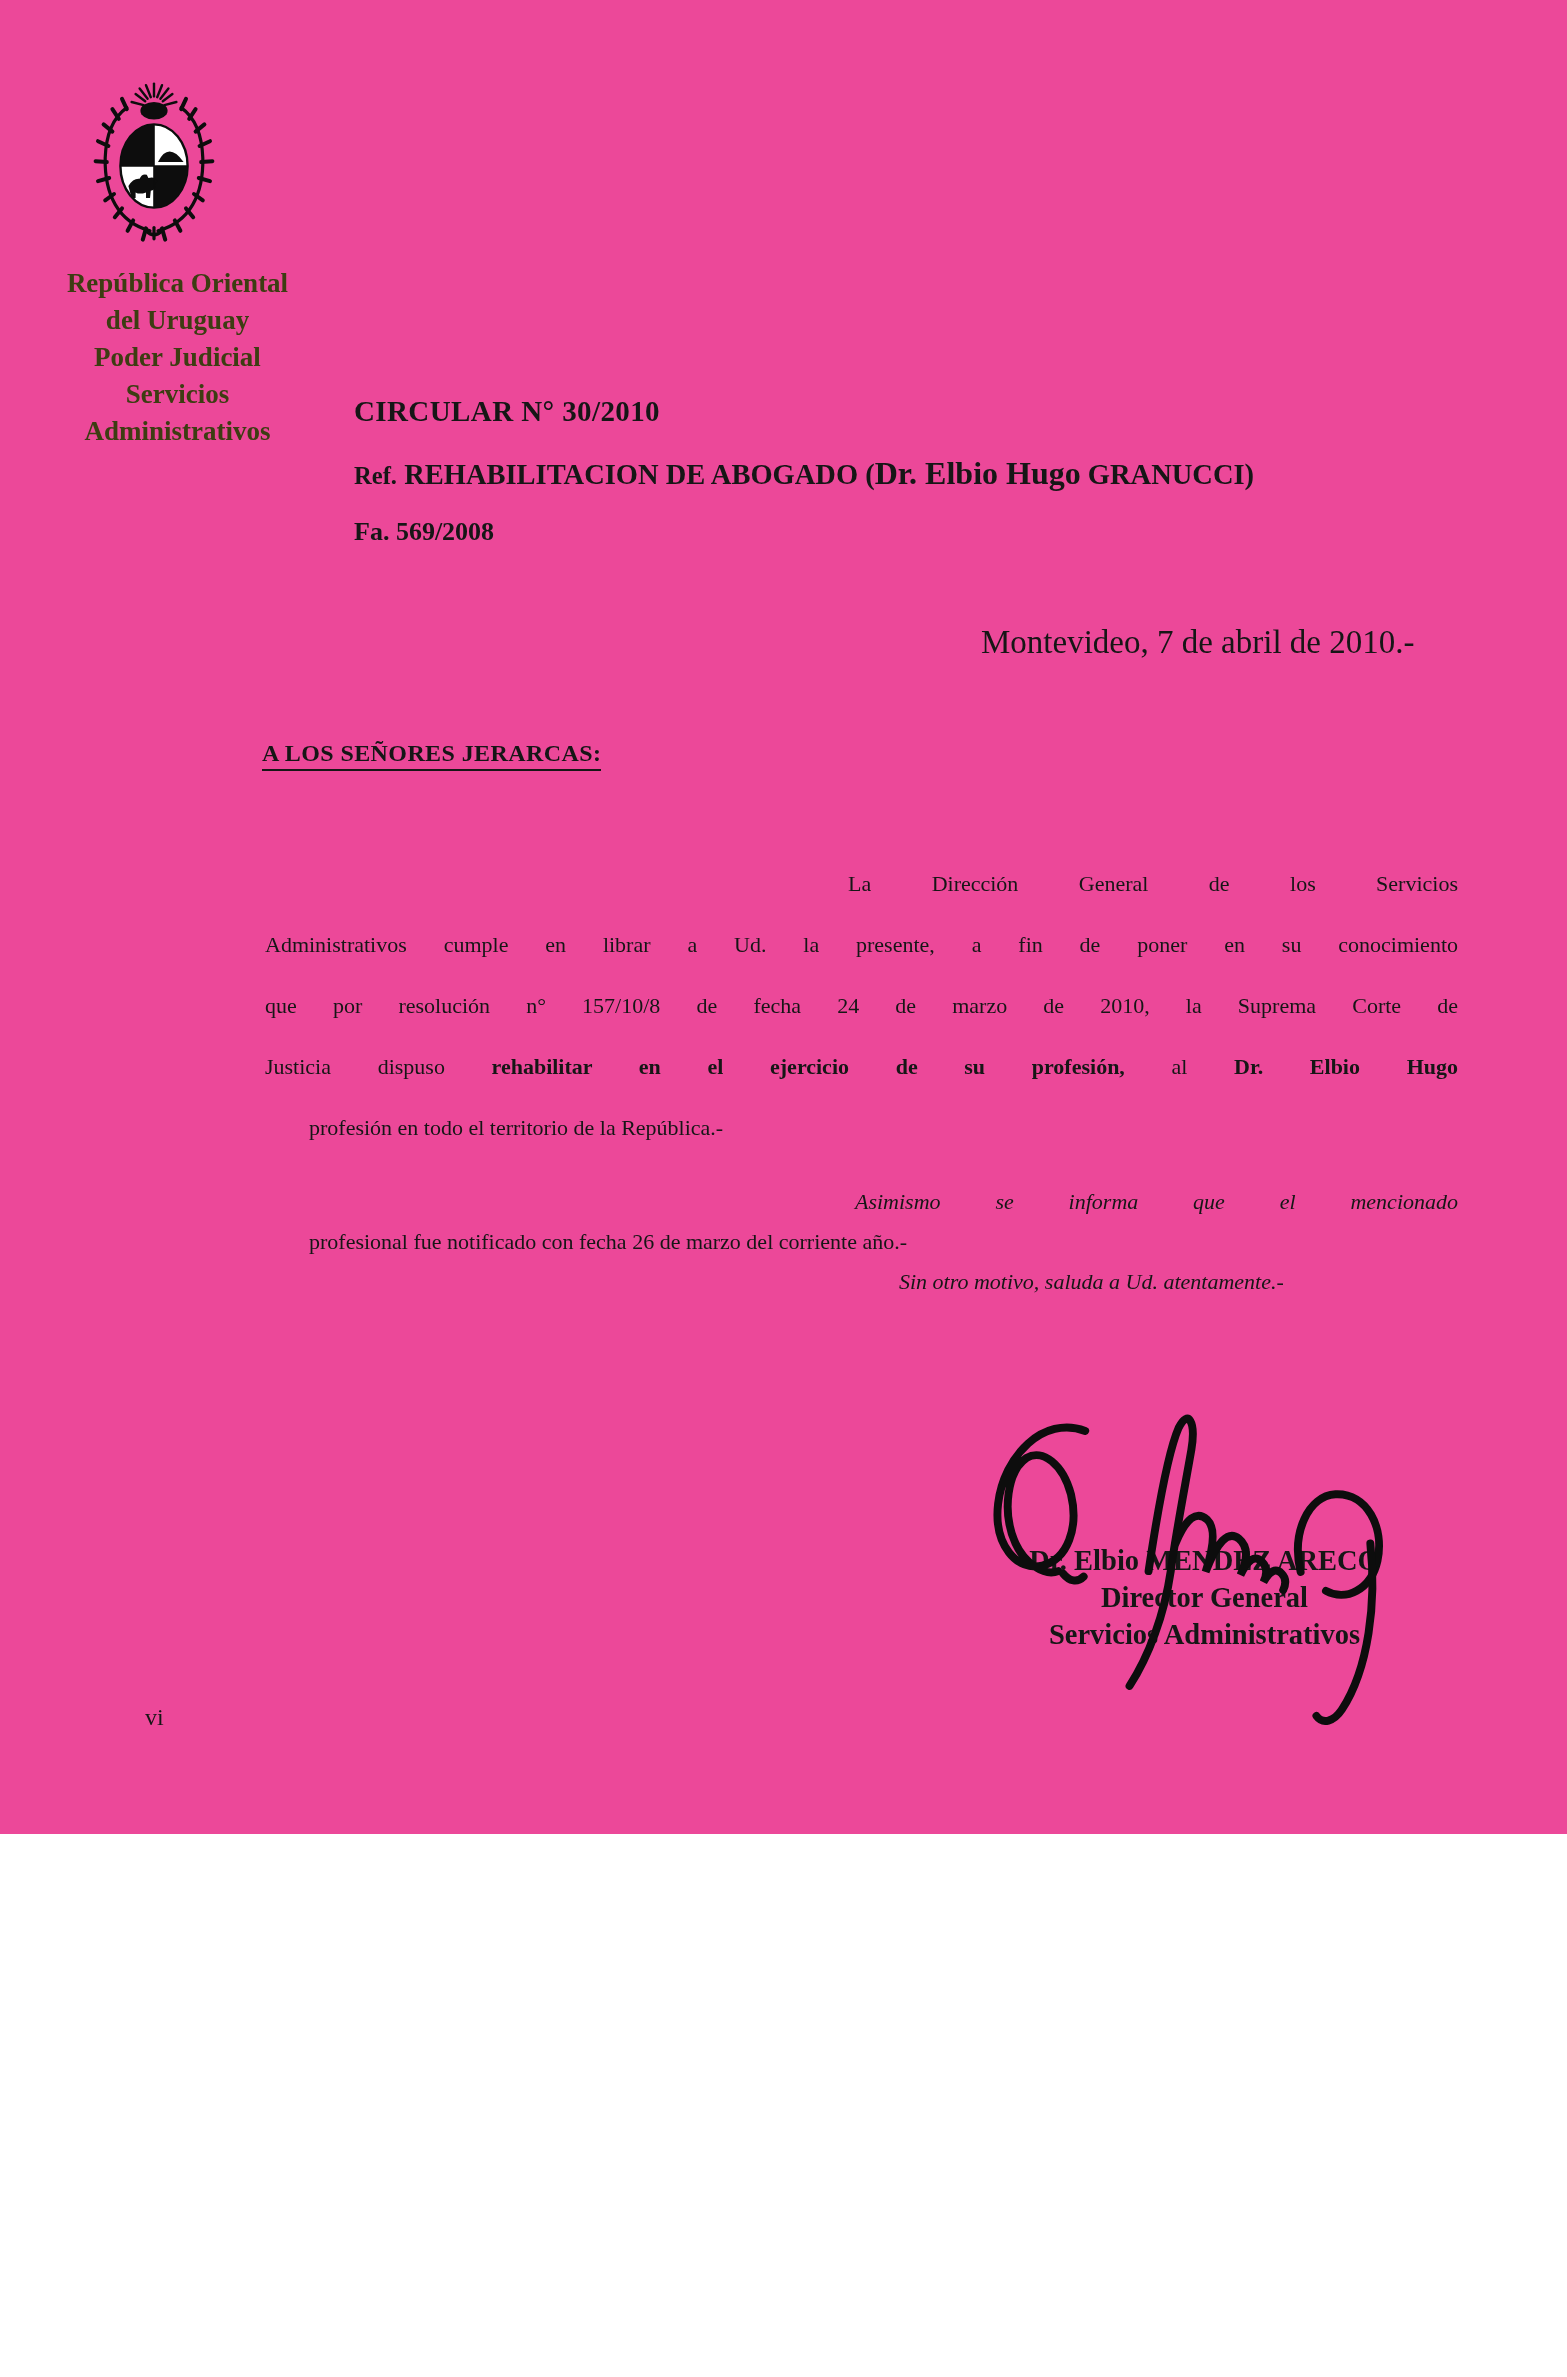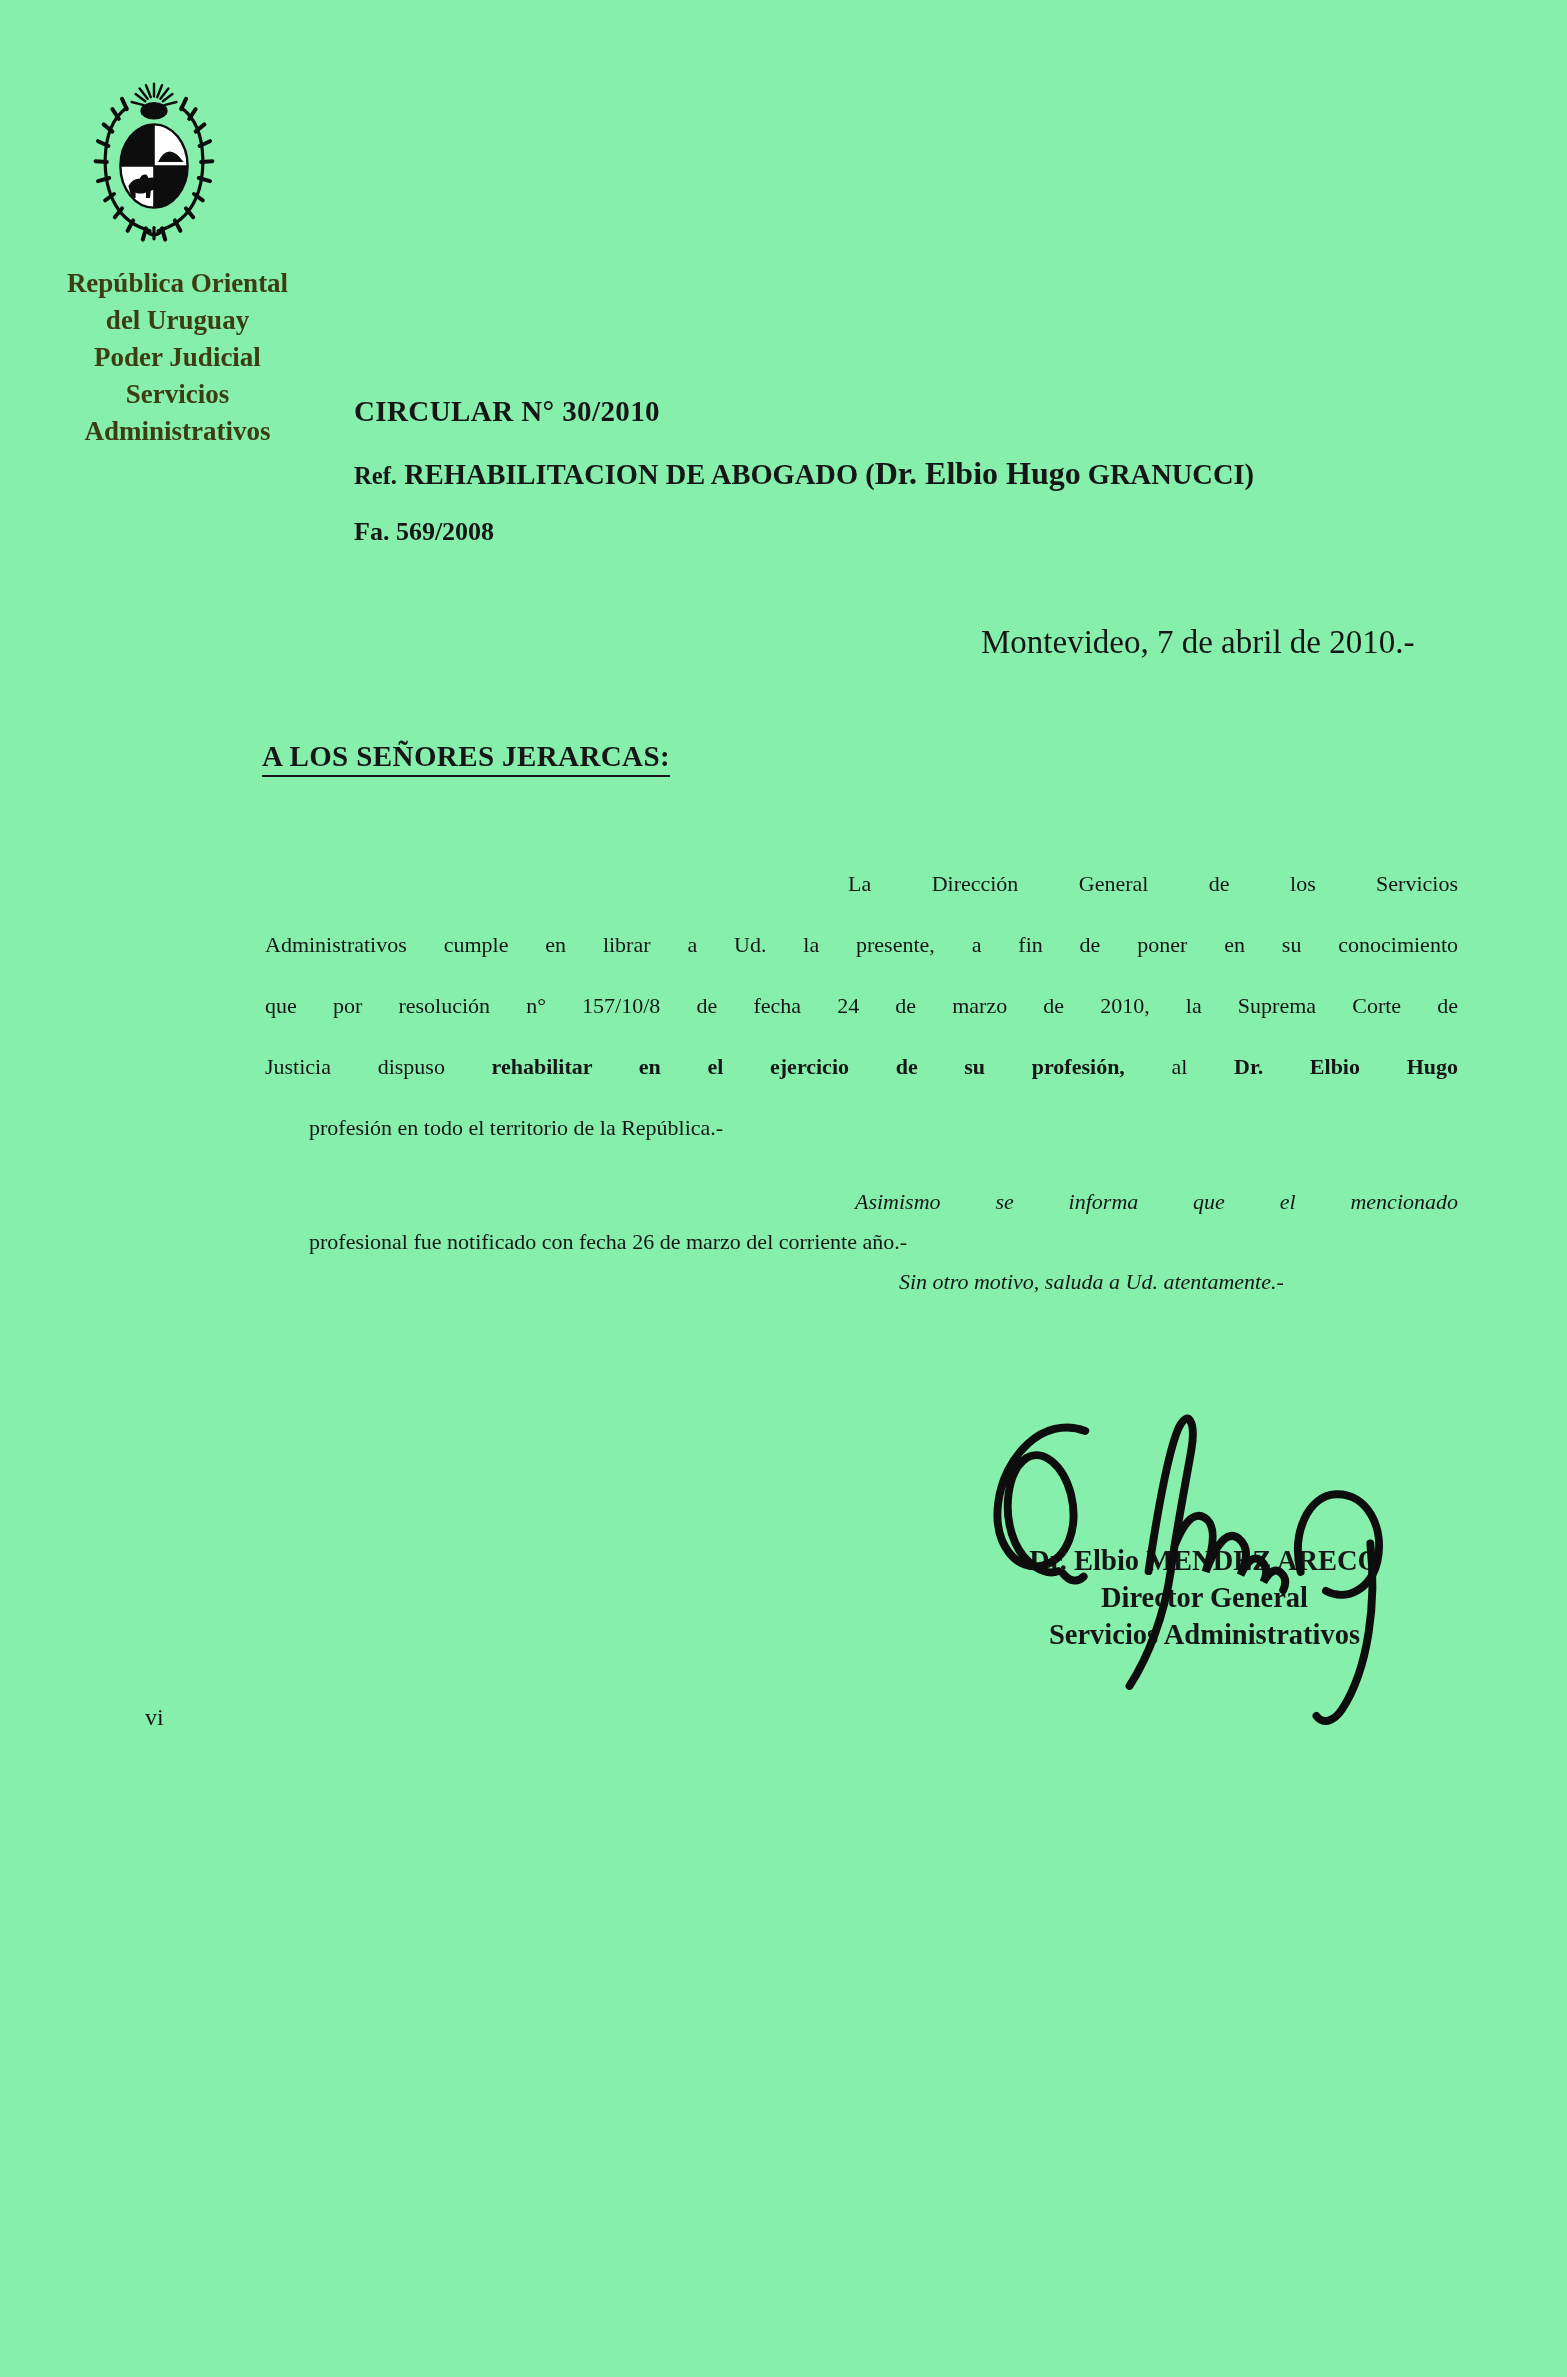--- a/index.html
+++ b/index.html
@@ -1,18 +1,18 @@
 <!DOCTYPE html>
 <html style="font-size:12.7px"><head>
 <meta charset="utf-8">
 <style>
   * { margin:0; padding:0; box-sizing:border-box; }
   html,body { background:#ffffff; }
   .page {
-    position:relative; width:1568px; height:2377px; background:#86efac;
+    position:relative; width:1568px; height:1834px; background:#ec4899;
     font-family:"Liberation Serif", serif; color:#161616; overflow:hidden;
   }
   .abs { position:absolute; }
 
   
   .coat { left:82px; top:74px; width:144px; height:168px; }
   .org {
     left:30px; top:265px; width:295px; text-align:center;
     font-weight:bold; font-size:27px; line-height:37px; color:#3d3d12;
   }
@@ -20,21 +20,21 @@
   
   .circular { left:354px; top:395px; font-weight:bold; font-size:29px; letter-spacing:0.4px; }
   .refline  { left:354px; top:455px; font-weight:bold; font-size:28.5px; }
   .refline .ref-label { font-size:24.6px; }
   .refline .ref-name  { font-size:32px; }
   .fa       { left:354px; top:517px; font-weight:bold; font-size:26px; }
 
   .date { left:981px; top:624px; font-size:33px; }
 
   .salutation {
-    left:262px; top:740px; font-weight:bold; font-size:29px;
+    left:262px; top:740px; font-weight:bold; font-size:24px;
     border-bottom:2.4px solid #161616; padding-bottom:2.4px; letter-spacing:0.4px;
   }
 
   
   .body { left:265px; top:853px; width:1193px; font-size:22px; }
   .ln { text-align:justify; text-align-last:justify; line-height:61px; }
   .ln.left { text-align:left; text-align-last:left;margin-left:44px; }
   .ln.ind1 { padding-left:583px; }
   .ln.ind2 { padding-left:590px;font-style:italic; }
   .p2 { margin-top:24px; }

